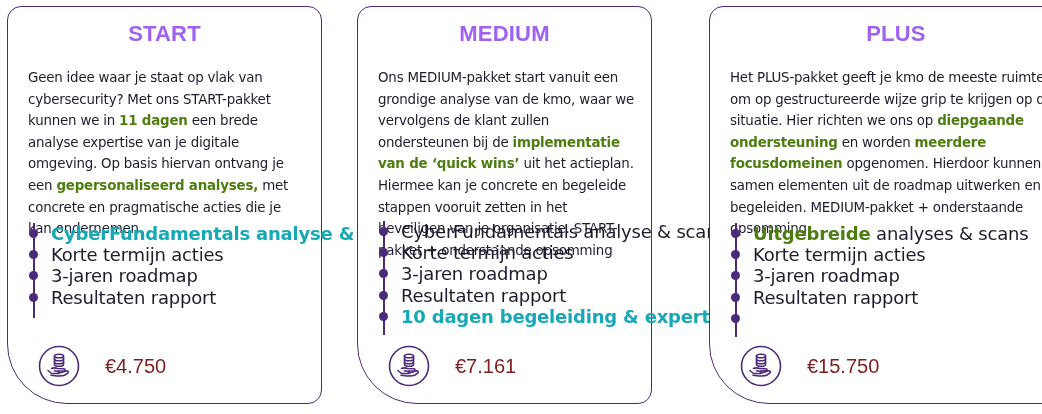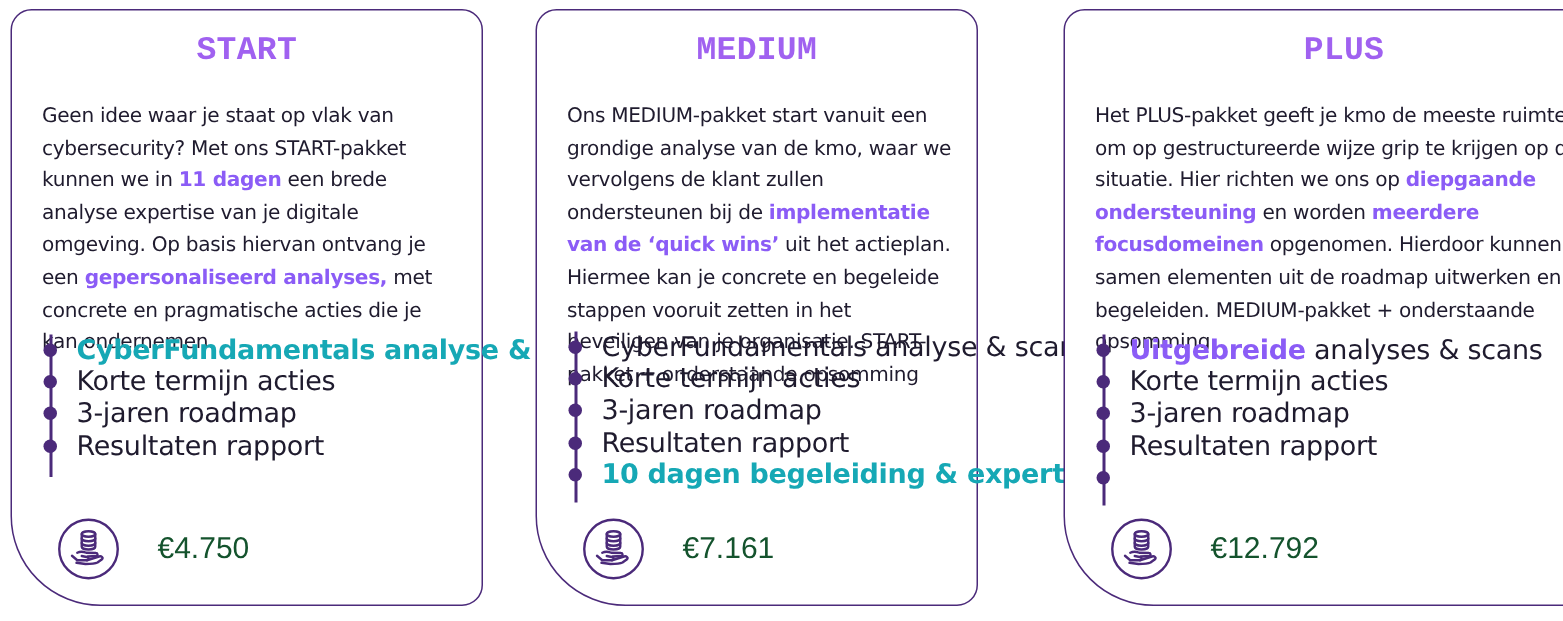--- a/index.html
+++ b/index.html
@@ -1,35 +1,35 @@
 <!DOCTYPE html>
 <html><head>
 <meta charset="utf-8">
 <style>
   html, body { margin: 0; padding: 0; background: #ffffff; }
   body { width: 1042px; height: 414px; position: relative; overflow: hidden;
          font-family: "DejaVu Sans", sans-serif; color: #1f1b2e; }
   .card { position: absolute; top: 6px; height: 398px; box-sizing: border-box;
           border: 1.6px solid #4b2a7a; border-radius: 14px 14px 14px 60px; background: #fff; }
   .card-title { position: absolute; top: 14px; left: 0; right: 0; text-align: center;
-                font-family: Liberation Mono, monospace; font-weight: 700; font-size: 22px;
+                font-family: Liberation Sans, sans-serif; font-weight: 700; font-size: 22px;
                 color: #a061f0; letter-spacing: 0.2px; }
   .desc { position: absolute; top: 60px; left: 20px; right: 14px;
           font-size: 13.4px; line-height: 21.6px; color: #1f1b2e; letter-spacing: -0.2px; }
-  .hl { color: #8b5cf6; font-weight: 700; }
+  .hl { color: #4d7c0f; font-weight: 700; }
   .features { position: absolute; left: 20px; right: 10px; margin: 0; padding: 0; list-style: none; }
   .features .vline { position: absolute; left: 5px; top: 0; width: 1.6px; background: #4b2a7a; }
   .features li { position: relative; padding-left: 23px; height: 21.2px; line-height: 21.2px;
                  font-size: 18px; color: #1f1b2e; letter-spacing: -0.2px; white-space: nowrap; }
   .features li .dot { position: absolute; left: 1px; top: 6px; width: 9px; height: 9px;
                       border-radius: 50%; background: #4b2a7a; }
   .features li.hl-item .txt { color: #16a8b5; font-weight: 700; }
   .price-row { position: absolute; left: 30px; bottom: 14px; height: 46px; display: flex; align-items: center; }
   .coin-icon { width: 42px; height: 42px; }
-  .price { margin-left: 25px; font-family: "Liberation Sans", sans-serif; font-size: 20px; color: #14532d; }
+  .price { margin-left: 25px; font-family: "Liberation Sans", sans-serif; font-size: 20px; color: #7f1d1d; }
 </style>
 </head>
 <body>
 
 <div class="card" style="left:7px; width:315px;">
   <div class="card-title">START</div>
   <div class="desc">
     <span>Geen idee waar je staat op vlak van cybersecurity? Met ons START-pakket kunnen we in </span><span class="hl">11 dagen</span><span> een brede analyse expertise van je digitale omgeving. Op basis hiervan ontvang je een </span><span class="hl">gepersonaliseerd analyses,</span><span> met concrete en pragmatische acties die je kan ondernemen.</span>
   </div>
   <ul class="features" style="top:216px;">
@@ -99,15 +99,15 @@
     <svg class="coin-icon" viewBox="0 0 42 42" fill="none" stroke="#4b2a7a" stroke-width="1.6" stroke-linecap="round" stroke-linejoin="round">
       <circle cx="21" cy="21" r="19.5"></circle>
       <ellipse cx="21" cy="11" rx="4.5" ry="1.8"></ellipse>
       <path d="M16.5 11v8.5c0 1 2 1.8 4.5 1.8s4.5-0.8 4.5-1.8V11"></path>
       <path d="M16.5 14c0 1 2 1.8 4.5 1.8s4.5-0.8 4.5-1.8"></path>
       <path d="M16.5 17c0 1 2 1.8 4.5 1.8s4.5-0.8 4.5-1.8"></path>
       <path d="M10 25.5l3.5 3 6.5 0c1 0 1.5-1.5 0.5-2l-4-0.8"></path>
       <path d="M13.5 23.5c2-1 4-0.8 6 0l6.5 0.2c1 0 1.5 1.5 0.5 2l-6 0.3"></path>
       <path d="M20 28.5l8-2.5c1.5-0.5 3 0.5 2 1.8l-3 2.2c-1 0.5-5 1-8 1l-6-0.8"></path>
     </svg>
-    <span class="price">€12.792</span>
+    <span class="price">€15.750</span>
   </div>
 </div>
 
 </body></html>

